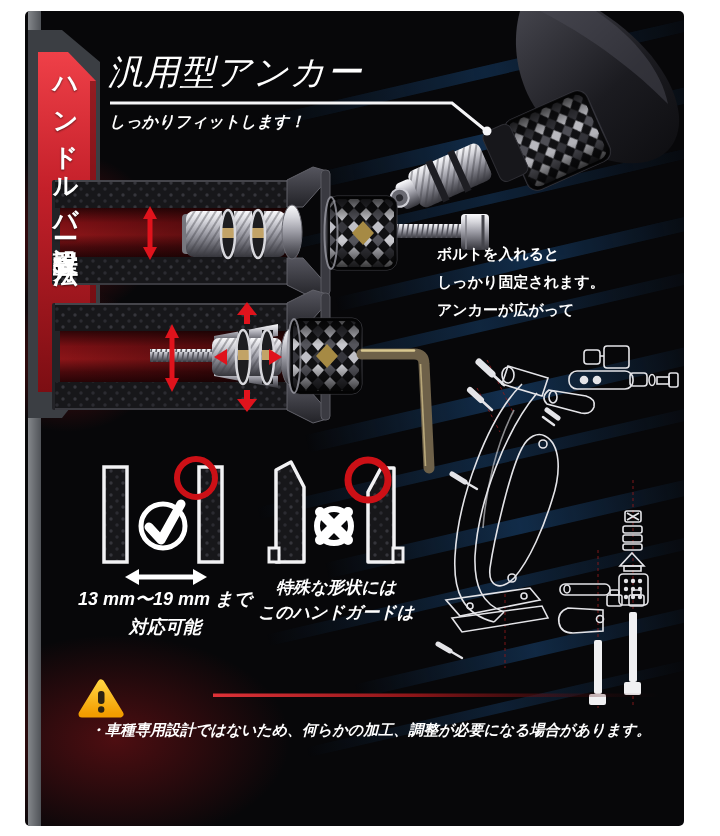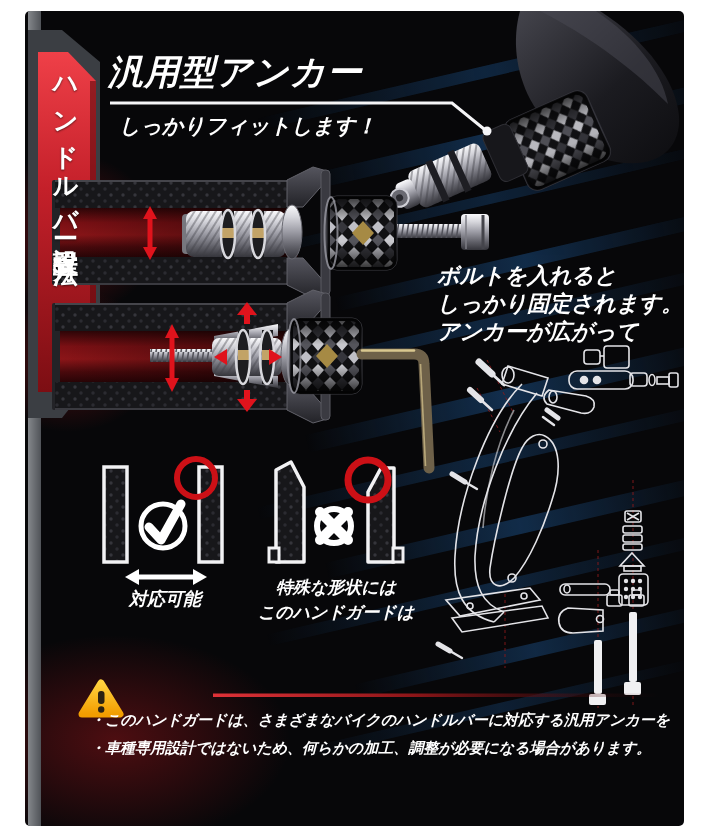--- a/index.html
+++ b/index.html
@@ -4,23 +4,23 @@
 <style>
   html,body{margin:0;padding:0;background:#ffffff;}
   .canvas{position:relative;width:720px;height:836px;background:#ffffff;overflow:hidden;
           font-family:"Liberation Sans","DejaVu Sans",sans-serif;}
   .art{position:absolute;left:0;top:0;width:720px;height:836px;}
   .txt{position:absolute;color:#ffffff;font-weight:bold;white-space:nowrap;}
   .banner-label{left:49px;top:62px;width:34px;height:336px;
     writing-mode:vertical-rl;text-orientation:upright;
     font-size:25px;letter-spacing:4px;color:#ffffff;font-weight:bold;
     text-shadow:0 1px 2px rgba(0,0,0,.55);}
-  .title{left:108px;top:49px;font-size:35px;font-style:italic;font-weight:700;letter-spacing:1px;}
-  .subtitle{left:119px;top:112px;font-size:21px;font-style:italic;}
-  .anchor-note{left:437px;top:262px;font-size:22px;line-height:28px;font-style:italic;}
+  .title{left:108px;top:49px;font-size:35px;font-style:italic;font-weight:400;letter-spacing:1px;}
+  .subtitle{left:109px;top:112px;font-size:16px;font-style:italic;}
+  .anchor-note{left:437px;top:240px;font-size:15px;line-height:28px;}
   .cap{position:absolute;text-align:center;color:#fff;font-weight:bold;font-style:italic;}
   .cap-ok{left:70px;top:585px;width:190px;font-size:18px;line-height:28px;}
   .cap-ng{left:246px;top:576px;width:180px;font-size:17px;line-height:25px;font-family:Liberation Mono, monospace;}
   .notice-head{left:137px;top:680px;font-size:21px;font-style:italic;letter-spacing:1px;}
   .notice-body{position:absolute;left:90px;top:711px;width:584px;color:#fff;
     font-weight:bold;font-style:italic;font-size:15px;line-height:18px;}
   .notice-item{margin:0 0 10px 0;padding-left:16px;}
   .notice-item .first{margin-left:-16px;}
 </style>
 </head>
@@ -422,31 +422,31 @@
 <div class="txt title">汎用型アンカー</div>
 <div class="txt subtitle">しっかりフィットします！</div>
 
 <div class="txt anchor-note">
   <div>ボルトを入れると</div>
   <div>しっかり固定されます。</div>
   <div>アンカーが広がって</div>
 </div>
 
 <div class="cap cap-ok">
+  <div>13 mm〜19 mm まで</div>
   <div>対応可能</div>
 </div>
 
 <div class="cap cap-ng">
   <div>特殊な形状には</div>
   <div>このハンドガードは</div>
 </div>
 
 
 <div class="notice-body">
   <div class="notice-item">
-    <div class="first">・このハンドガードは、さまざまなバイクのハンドルバーに対応する汎用アンカーを</div>
   </div>
   <div class="notice-item">
     <div class="first">・車種専用設計ではないため、何らかの加工、調整が必要になる場合があります。</div>
   </div>
 </div>
 
 </div>
 
 </body></html>

